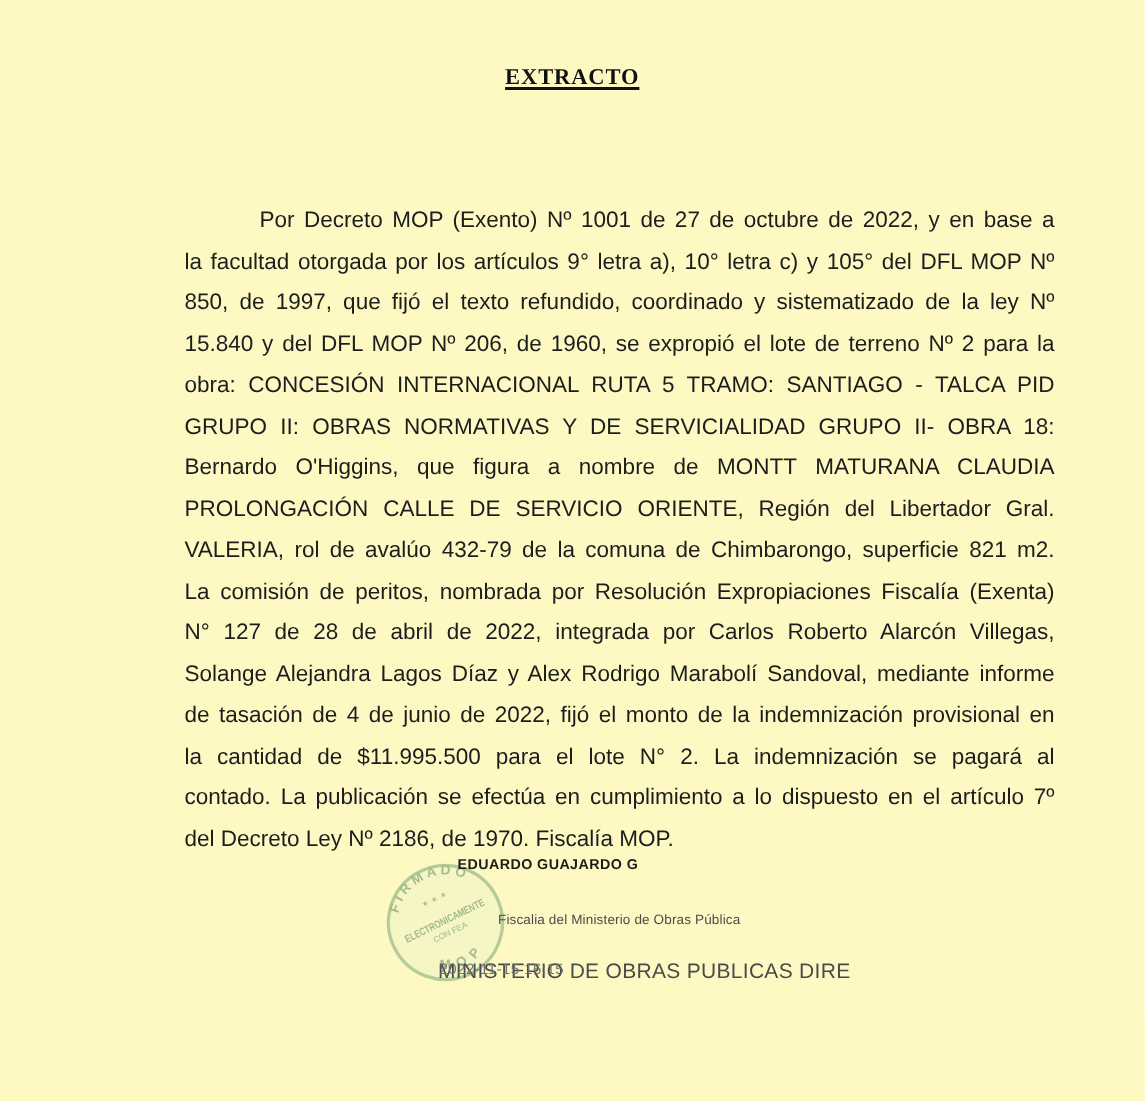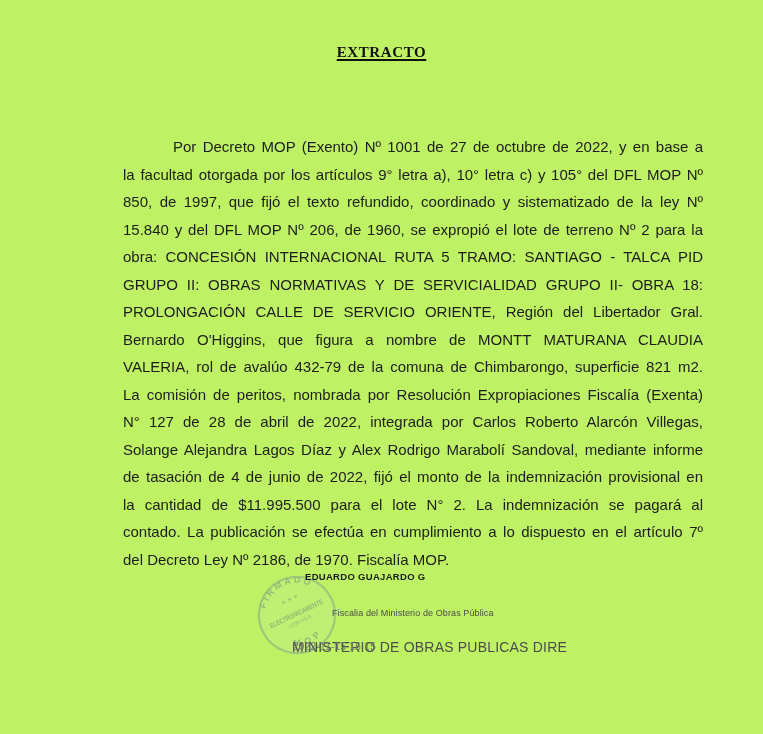--- a/index.html
+++ b/index.html
@@ -1,17 +1,17 @@
 <!DOCTYPE html>
 <html><head>
 <meta charset="utf-8">
 <style>
   html,body { margin:0; padding:0; background:#ffffff; }
   .page {
-    position:relative; width:763px; height:734px; background:#bef264;
+    position:relative; width:763px; height:734px; background:#fef9c3;
     font-family:"Liberation Sans", sans-serif; overflow:hidden;
   }
   .doc-title {
     position:absolute; top:44px; left:0; width:100%;
     text-align:center;
     font-family:"Liberation Serif", serif;
     font-weight:bold; font-size:15px; letter-spacing:0.6px;
     color:#111111;
     text-decoration:underline;
     text-decoration-thickness:1.5px;
@@ -59,22 +59,22 @@
 
   <div class="doc-title">EXTRACTO</div>
 
   <div class="doc-body">
     <div class="bline first">Por Decreto MOP (Exento) Nº 1001 de 27 de octubre de 2022, y en base a</div>
     <div class="bline">la facultad otorgada por los artículos 9° letra a), 10° letra c) y 105° del DFL MOP Nº</div>
     <div class="bline">850, de 1997, que fijó el texto refundido, coordinado y sistematizado de la ley Nº</div>
     <div class="bline">15.840 y del DFL MOP Nº 206, de 1960, se expropió el lote de terreno Nº 2 para la</div>
     <div class="bline">obra: CONCESIÓN INTERNACIONAL RUTA 5 TRAMO: SANTIAGO - TALCA PID</div>
     <div class="bline">GRUPO II: OBRAS NORMATIVAS Y DE SERVICIALIDAD GRUPO II- OBRA 18:</div>
+    <div class="bline">Bernardo O'Higgins, que figura a nombre de MONTT MATURANA CLAUDIA</div>
     <div class="bline">PROLONGACIÓN CALLE DE SERVICIO ORIENTE, Región del Libertador Gral.</div>
-    <div class="bline">Bernardo O'Higgins, que figura a nombre de MONTT MATURANA CLAUDIA</div>
     <div class="bline">VALERIA, rol de avalúo 432-79 de la comuna de Chimbarongo, superficie 821 m2.</div>
     <div class="bline">La comisión de peritos, nombrada por Resolución Expropiaciones Fiscalía (Exenta)</div>
     <div class="bline">N° 127 de 28 de abril de 2022, integrada por Carlos Roberto Alarcón Villegas,</div>
     <div class="bline">Solange Alejandra Lagos Díaz y Alex Rodrigo Marabolí Sandoval, mediante informe</div>
     <div class="bline">de tasación de 4 de junio de 2022, fijó el monto de la indemnización provisional en</div>
     <div class="bline">la cantidad de $11.995.500 para el lote N° 2. La indemnización se pagará al</div>
     <div class="bline">contado. La publicación se efectúa en cumplimiento a lo dispuesto en el artículo 7º</div>
     <div class="bline last">del Decreto Ley Nº 2186, de 1970. Fiscalía MOP.</div>
   </div>
 

